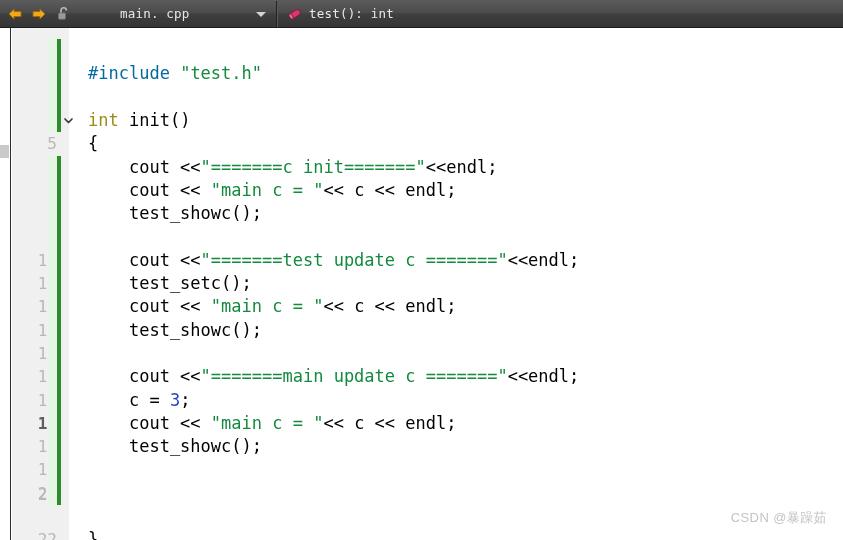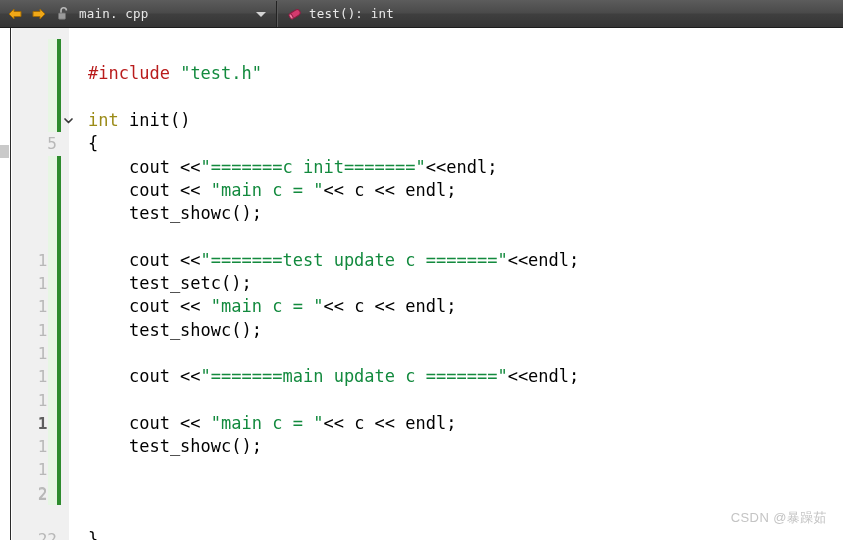--- a/index.html
+++ b/index.html
@@ -42,21 +42,21 @@
     border-right: 1px solid #5a5a5a;
     flex: 0 0 auto;
   }
 
   .crumb {
     display: flex;
     align-items: center;
     height: 26px;
     flex: 0 0 auto;
   }
-  #crumb-file { width: 228px; position: relative; }
+  #crumb-file { width: 228px; position: relative; gap: 41px; }
   .crumb-icon {
     width: 16px; height: 16px;
     margin-left: 8px;
     flex: 0 0 auto;
     position: relative;
   }
   .crumb-label {
     color: #e8e8e8;
     font-size: 12.5px;
     font-family: "DejaVu Sans Mono", "Liberation Mono", monospace;
@@ -175,21 +175,21 @@
     line-height: 23.3px;
     font-family: "DejaVu Sans Mono", "Liberation Mono", monospace;
     font-size: 17px;
     white-space: pre;
     color: #000000;
     letter-spacing: 0px;
   }
 
   
   .t-plain   { color: #000000; }
-  .t-pre     { color: #b91c1c; }
+  .t-pre     { color: #0369a1; }
   .t-kw      { color: #9b8b18; }
   .t-str     { color: #138a3e; }
   .t-num     { color: #2b40c9; }
 
   
   #watermark {
     position: absolute;
     right: 16px;
     bottom: 13px;
     font-family: "Liberation Sans", "DejaVu Sans", sans-serif;
@@ -298,20 +298,21 @@
       <div class="cline" style="top: 127.5px;"><span class="t-plain">    cout &lt;&lt;</span><span class="t-str">"=======c init======="</span><span class="t-plain">&lt;&lt;endl;</span></div>
       <div class="cline" style="top: 150.8px;"><span class="t-plain">    cout &lt;&lt; </span><span class="t-str">"main c = "</span><span class="t-plain">&lt;&lt; c &lt;&lt; endl;</span></div>
       <div class="cline" style="top: 174.1px;"><span class="t-plain">    test_showc();</span></div>
       <div class="cline" style="top: 197.4px;"></div>
       <div class="cline" style="top: 220.7px;"><span class="t-plain">    cout &lt;&lt;</span><span class="t-str">"=======test update c ======="</span><span class="t-plain">&lt;&lt;endl;</span></div>
       <div class="cline" style="top: 244px;"><span class="t-plain">    test_setc();</span></div>
       <div class="cline" style="top: 267.3px;"><span class="t-plain">    cout &lt;&lt; </span><span class="t-str">"main c = "</span><span class="t-plain">&lt;&lt; c &lt;&lt; endl;</span></div>
       <div class="cline" style="top: 290.6px;"><span class="t-plain">    test_showc();</span></div>
       <div class="cline" style="top: 313.9px;"></div>
       <div class="cline" style="top: 337.2px;"><span class="t-plain">    cout &lt;&lt;</span><span class="t-str">"=======main update c ======="</span><span class="t-plain">&lt;&lt;endl;</span></div>
+      <div class="cline" style="top: 360.5px;"><span class="t-plain">    c = </span><span class="t-num">3</span><span class="t-plain">;</span></div>
       <div class="cline" style="top: 383.8px;"><span class="t-plain">    cout &lt;&lt; </span><span class="t-str">"main c = "</span><span class="t-plain">&lt;&lt; c &lt;&lt; endl;</span></div>
       <div class="cline" style="top: 407.1px;"><span class="t-plain">    test_showc();</span></div>
       <div class="cline" style="top: 430.4px;"></div>
       <div class="cline" style="top: 477px;"></div>
       <div class="cline" style="top: 500.3px;"><span class="t-plain">}</span></div>
     </div>
 
   <div id="watermark">CSDN @暴躁茹</div>
 </div>
 

